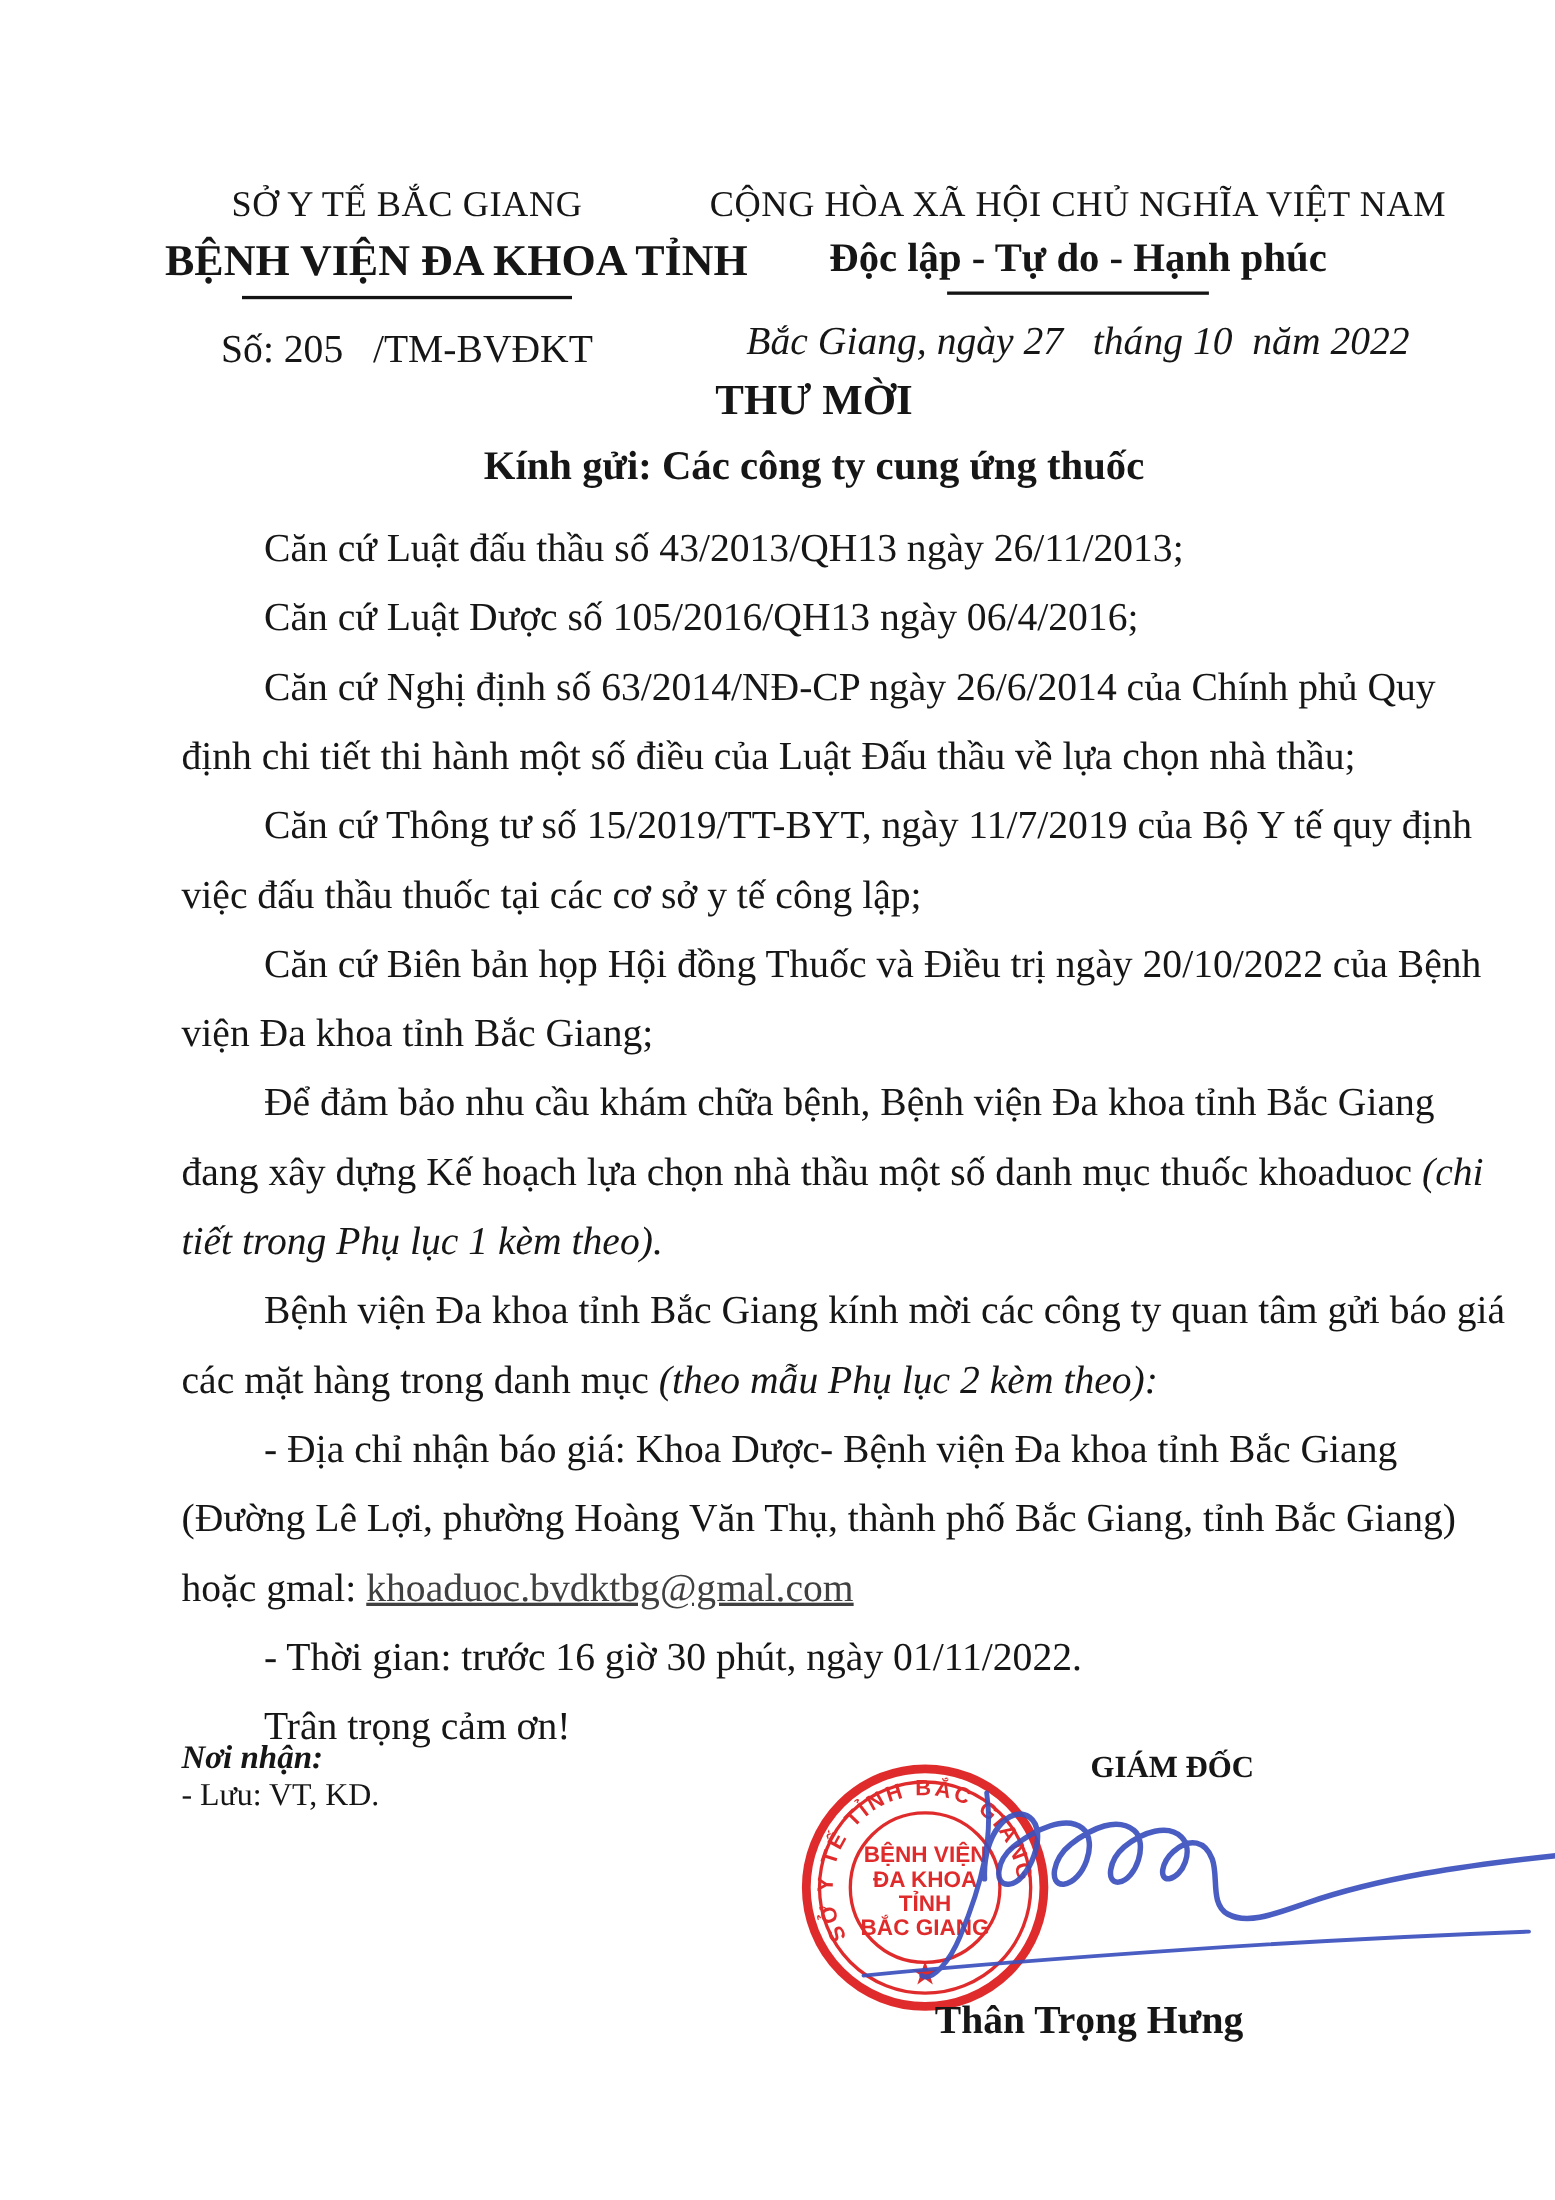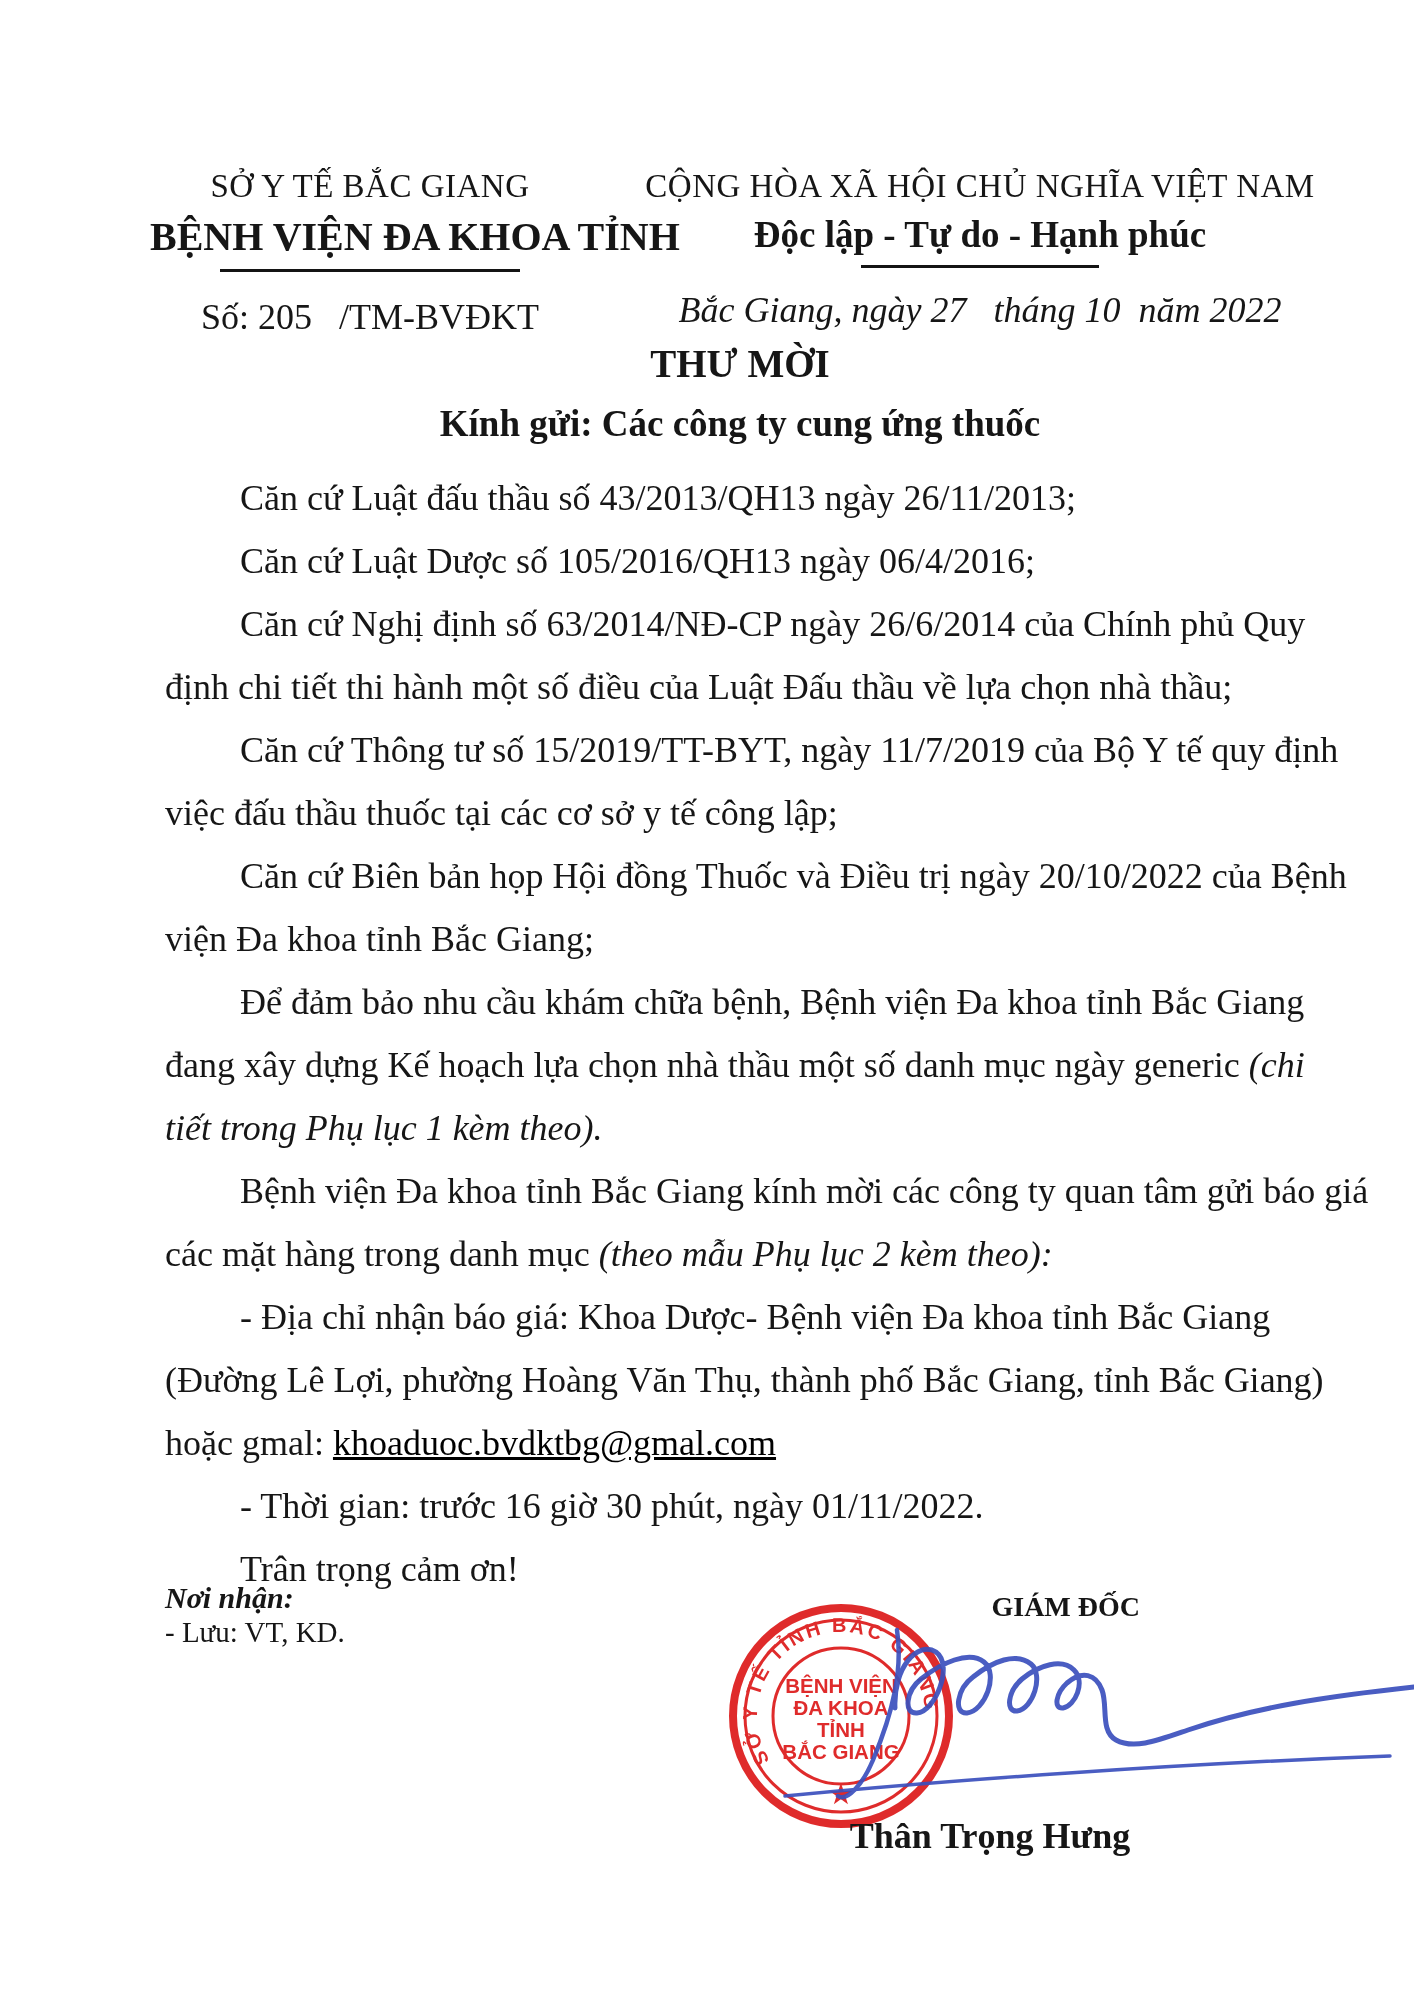--- a/index.html
+++ b/index.html
@@ -22,21 +22,21 @@
   .date-line{font-size:36px; font-style:italic; margin-top:21px; white-space:pre;}
   
   .title-block{left:66px; top:341px; width:1348px; text-align:center;}
   .title-main{font-size:39px; font-weight:bold; white-space:pre;}
   .title-sal{font-size:37px; font-weight:bold; margin-top:16px; white-space:pre;}
   
   .body-block{left:165px; top:467px; width:1110px;}
   .bl{font-size:36px; line-height:63px; white-space:pre;}
   .ind{padding-left:75px;}
   .it{font-style:italic;}
-  a.email{color:#000000; text-decoration:underline; cursor:pointer;}
+  a.email{color:#404040; text-decoration:underline; cursor:pointer;}
   
   .recipients{left:165px; top:1581px; width:420px;}
   .recip-label{font-size:30px; font-weight:bold; font-style:italic; line-height:34px; white-space:pre;}
   .recip-item{font-size:29px; line-height:34px; white-space:pre;}
   .signer-title{left:840px; top:1591px; width:300px; text-align:right;
                 font-size:28px; font-weight:bold; white-space:pre;}
   .signer-name{left:790px; top:1815px; width:400px; text-align:center;
                font-size:36px; font-weight:bold; white-space:pre;}
   .stamp-svg{left:718px; top:1593px;}
   .sig-svg{left:745px; top:1612px;}
@@ -68,21 +68,21 @@
   <div class="abs body-block">
     <div class="bl ind">Căn cứ Luật đấu thầu số 43/2013/QH13 ngày 26/11/2013;</div>
     <div class="bl ind">Căn cứ Luật Dược số 105/2016/QH13 ngày 06/4/2016;</div>
     <div class="bl ind">Căn cứ Nghị định số 63/2014/NĐ-CP ngày 26/6/2014 của Chính phủ Quy</div>
     <div class="bl">định chi tiết thi hành một số điều của Luật Đấu thầu về lựa chọn nhà thầu;</div>
     <div class="bl ind">Căn cứ Thông tư số 15/2019/TT-BYT, ngày 11/7/2019 của Bộ Y tế quy định</div>
     <div class="bl">việc đấu thầu thuốc tại các cơ sở y tế công lập;</div>
     <div class="bl ind">Căn cứ Biên bản họp Hội đồng Thuốc và Điều trị ngày 20/10/2022 của Bệnh</div>
     <div class="bl">viện Đa khoa tỉnh Bắc Giang;</div>
     <div class="bl ind">Để đảm bảo nhu cầu khám chữa bệnh, Bệnh viện Đa khoa tỉnh Bắc Giang</div>
-    <div class="bl"><span>đang xây dựng Kế hoạch lựa chọn nhà thầu một số danh mục ngày generic </span><span class="it">(chi</span></div>
+    <div class="bl"><span>đang xây dựng Kế hoạch lựa chọn nhà thầu một số danh mục thuốc khoaduoc </span><span class="it">(chi</span></div>
     <div class="bl it">tiết trong Phụ lục 1 kèm theo).</div>
     <div class="bl ind">Bệnh viện Đa khoa tỉnh Bắc Giang kính mời các công ty quan tâm gửi báo giá</div>
     <div class="bl"><span>các mặt hàng trong danh mục </span><span class="it">(theo mẫu Phụ lục 2 kèm theo):</span></div>
     <div class="bl ind">- Địa chỉ nhận báo giá: Khoa Dược- Bệnh viện Đa khoa tỉnh Bắc Giang</div>
     <div class="bl">(Đường Lê Lợi, phường Hoàng Văn Thụ, thành phố Bắc Giang, tỉnh Bắc Giang)</div>
     <div class="bl"><span>hoặc gmal: </span><a class="email">khoaduoc.bvdktbg@gmal.com</a></div>
     <div class="bl ind">- Thời gian: trước 16 giờ 30 phút, ngày 01/11/2022.</div>
     <div class="bl ind">Trân trọng cảm ơn!</div>
   </div>
 

